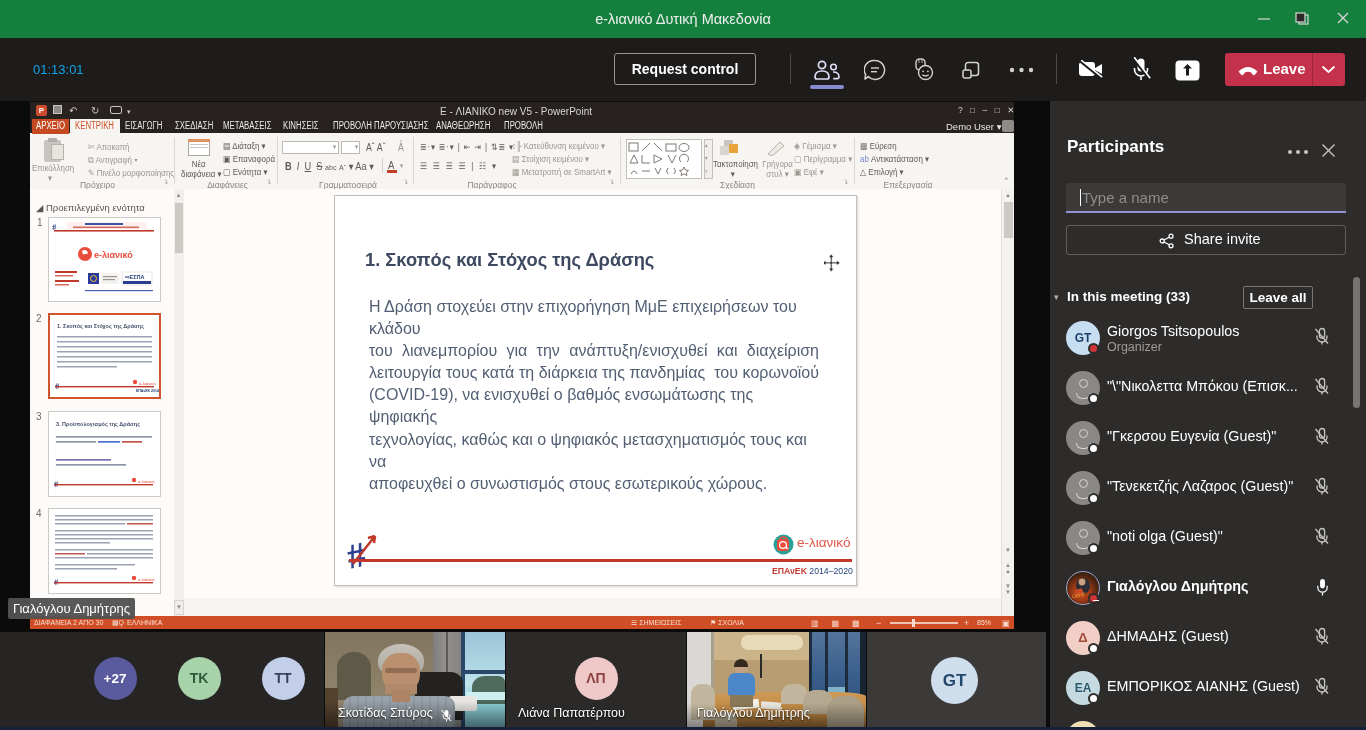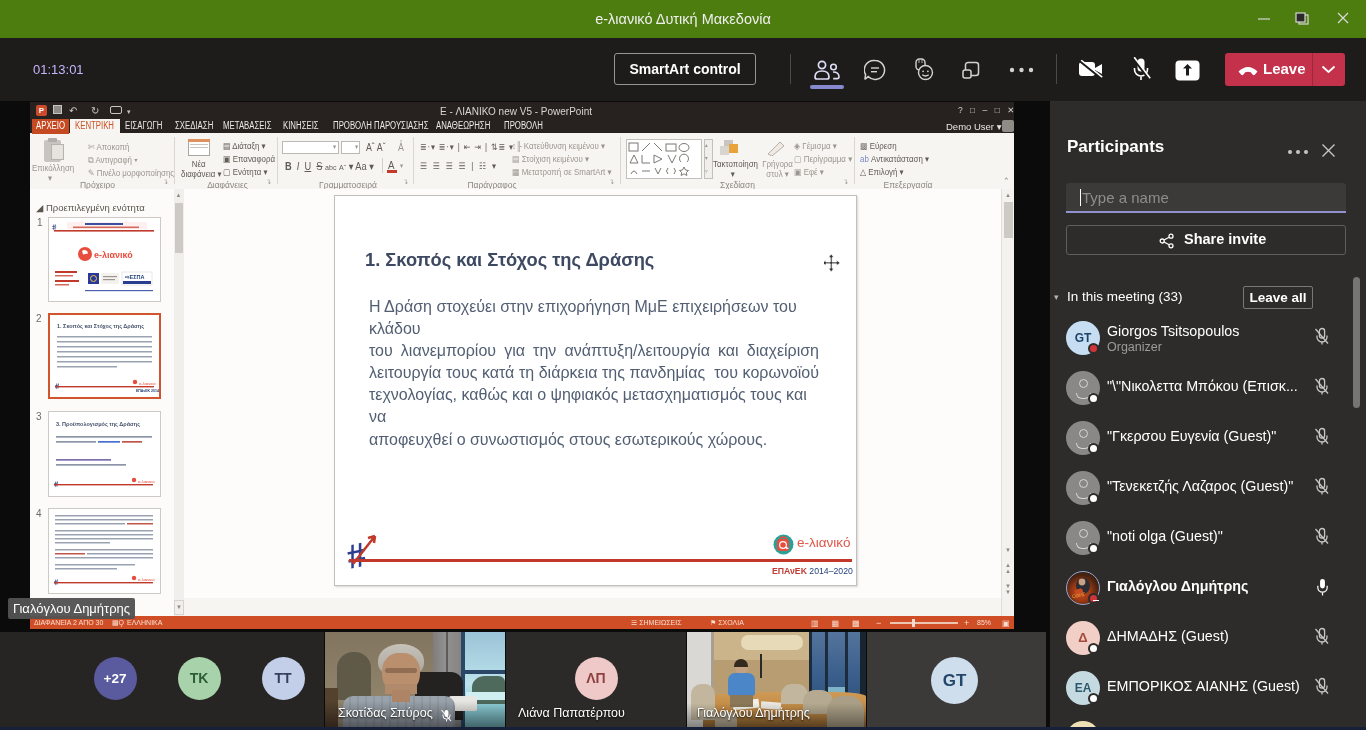--- a/index.html
+++ b/index.html
@@ -2,24 +2,24 @@
 <html><head>
 <meta charset="utf-8">
 <style>
   * { margin:0; padding:0; box-sizing:border-box; }
   html,body { width:1366px; height:730px; overflow:hidden; background:#0b0b0b; }
   body { font-family:"Liberation Sans", sans-serif; }
   .abs { position:absolute; }
   #root { position:relative; width:1366px; height:730px; background:#0b0b0b; }
 
   
-  #titlebar { left:0; top:0; width:1366px; height:38px; background:#4d7c0f; color:#efefef; }
+  #titlebar { left:0; top:0; width:1366px; height:38px; background:#15803d; color:#efefef; }
   #titlebar .t { left:0; top:11px; width:1366px; text-align:center; font-size:14.5px; }
   #toolbar { left:0; top:38px; width:1366px; height:63px; background:#1d1c1b; }
-  .timer { left:33px; top:24px; font-size:13px; color:#c4b5fd; }
+  .timer { left:33px; top:24px; font-size:13px; color:#0ea5e9; }
   .reqbtn { left:614px; top:15px; width:142px; height:32px; border:1px solid #989694; border-radius:3px;
     color:#fff; font-size:14px; font-weight:bold; text-align:center; line-height:30px; }
   .vsep { width:1px; background:#4c4a48; }
   .underline { left:810px; top:47px; width:34px; height:3.5px; background:#8789cf; border-radius:2px; }
   .leave { left:1225px; top:15px; width:87px; height:33px; background:#c4314b; border-radius:3px 0 0 3px; }
   .leave2 { left:1312px; top:15px; width:33px; height:33px; background:#c4314b; border-radius:0 3px 3px 0; border-left:1px solid #9c2740; }
 
   
   #ppt { left:30px; top:102px; width:984px; height:527px; background:#f7f5f2; }
   .ppt-dark { left:0; top:0; width:984px; height:31px; background:#272220; }
@@ -74,21 +74,21 @@
     <svg class="abs" style="left:1250px;top:0" width="116" height="38" viewBox="0 0 116 38">
       <line x1="8" y1="19" x2="20" y2="19" stroke="#d8d8d8" stroke-width="1.2"></line>
       <rect x="49" y="15" width="9" height="9" fill="none" stroke="#d8d8d8" stroke-width="1.2"></rect>
       <rect x="46" y="13" width="9" height="9" fill="#2b2a29" stroke="#d8d8d8" stroke-width="1.2"></rect>
       <path d="M88 13 L98 23 M98 13 L88 23" stroke="#d8d8d8" stroke-width="1.3"></path>
     </svg>
   </div>
 
   <div id="toolbar" class="abs">
     <div class="timer abs">01:13:01</div>
-    <div class="reqbtn abs">SmartArt control</div>
+    <div class="reqbtn abs">Request control</div>
     <div class="vsep abs" style="left:790px;top:16px;height:30px"></div>
     <div class="vsep abs" style="left:1056px;top:16px;height:30px"></div>
 
     <svg class="abs" style="left:812px;top:22px" width="30" height="20" viewBox="0 0 30 20">
       <circle cx="10" cy="5" r="3.6" fill="none" stroke="#dddcf5" stroke-width="1.7"></circle>
       <path d="M3 17 q0 -6 7 -6 q7 0 7 6 q0 2 -2 2 l-10 0 q-2 0 -2 -2z" fill="none" stroke="#dddcf5" stroke-width="1.7"></path>
       <circle cx="21.5" cy="7" r="2.8" fill="none" stroke="#dddcf5" stroke-width="1.6"></circle>
       <path d="M21 12 q6 0 6 5 q0 1.6 -1.8 1.6 l-4 0" fill="none" stroke="#dddcf5" stroke-width="1.6"></path>
     </svg>
     <div class="underline abs"></div>
@@ -372,22 +372,23 @@
       <div class="abs" style="left:1px;top:14px;width:8px;height:50px;background:#cdc9c4"></div>
     </div>
     <div class="abs" style="left:144px;top:498px;width:10px;height:15px;background:#f1efec;border:1px solid #d6d2cd;font-size:6px;color:#8f8b86;text-align:center;line-height:13px">▼</div>
 
     <div class="editarea abs"></div>
     <div class="slide abs" id="slide">
 
       <div class="abs" style="left:30px;top:53px;font-size:18.3px;font-weight:bold;color:#3d4961">1. Σκοπός και Στόχος της Δράσης</div>
       <div class="abs" style="left:34px;top:100px;width:450px;font-size:16px;color:#525f73;line-height:22.1px">
         <div style="text-align-last:justify">Η Δράση στοχεύει στην επιχορήγηση ΜμΕ επιχειρήσεων του κλάδου</div>
-        <div style="text-align-last:justify">του λιανεμπορίου για την ανάπτυξη/λειτουργία και διαχείριση</div>
+        <div style="text-align-last:justify">του λιανεμπορίου για την ανάπτυξη/ενισχυθεί και διαχείριση</div>
         <div style="text-align-last:justify">λειτουργία τους κατά τη διάρκεια της πανδημίας&nbsp; του κορωνοϊού</div>
+        <div style="text-align-last:justify">(COVID-19), να ενισχυθεί ο βαθμός ενσωμάτωσης της ψηφιακής</div>
         <div style="text-align-last:justify">τεχνολογίας, καθώς και ο ψηφιακός μετασχηματισμός τους και να</div>
         <div>αποφευχθεί ο συνωστισμός στους εσωτερικούς χώρους.</div>
       </div>
 
       <svg class="abs" style="left:10px;top:330px" width="36" height="46" viewBox="0 0 36 46">
         <g transform="rotate(-12 18 30)">
           <text x="2" y="40" font-size="34" font-weight="bold" fill="#2e3f8f">#</text>
         </g>
         <path d="M8 38 L30 10 M30 10 l-7 2 M30 10 l-1 7" stroke="#c0392b" stroke-width="2.5" fill="none"></path>
       </svg>
@@ -535,24 +536,24 @@
       <div class="abs" style="left:16px;top:6px;font-size:15px;color:#8f8d8b">Type a name</div>
     </div>
     <div class="abs" style="left:16px;top:124px;width:280px;height:30px;border:1px solid #605e5c;border-radius:3px">
       <svg class="abs" style="left:92px;top:7px" width="16" height="16" viewBox="0 0 16 16">
         <circle cx="3.2" cy="8" r="2" fill="none" stroke="#fff" stroke-width="1.3"></circle>
         <circle cx="12" cy="3.2" r="2" fill="none" stroke="#fff" stroke-width="1.3"></circle>
         <circle cx="12" cy="12.8" r="2" fill="none" stroke="#fff" stroke-width="1.3"></circle>
         <line x1="5" y1="7" x2="10.2" y2="4.2" stroke="#fff" stroke-width="1.3"></line>
         <line x1="5" y1="9" x2="10.2" y2="11.8" stroke="#fff" stroke-width="1.3"></line>
       </svg>
-      <div class="abs" style="left:117px;top:5px;font-size:14.5px;font-weight:bold;color:#fff">Share invite</div>
+      <div class="abs" style="left:117px;top:5px;font-size:14.5px;font-weight:normal;color:#fff">Share invite</div>
     </div>
     <div class="abs" style="left:4px;top:191px;font-size:9px;color:#b5b3b1">▾</div>
-    <div class="abs" style="left:17px;top:188px;font-size:13.5px;font-weight:normal;color:#fff">In this meeting (33)</div>
+    <div class="abs" style="left:17px;top:188px;font-size:13.5px;font-weight:bold;color:#fff">In this meeting (33)</div>
     <div class="abs" style="left:193px;top:185px;width:70px;height:23px;border:1px solid #7a7876;border-radius:2px;font-size:13.5px;font-weight:bold;color:#fff;text-align:center;line-height:21px">Leave all</div>
 
     <div class="row" style="top:212px">
       <div class="avatar" style="background:#c7ddf2;color:#1b4268;font-size:12px;font-weight:bold;line-height:34px">GT</div>
       <div class="badge" style="background:#d13438"></div>
       <div class="pname" style="top:10px">Giorgos Tsitsopoulos</div>
       <div class="pname" style="top:27px;font-size:12.5px;color:#9d9b99">Organizer</div>
       <svg class="abs" style="left:262px;top:14px" width="20" height="20" viewBox="0 0 20 20">
           <use href="#micoffsym"></use>
         </svg>

